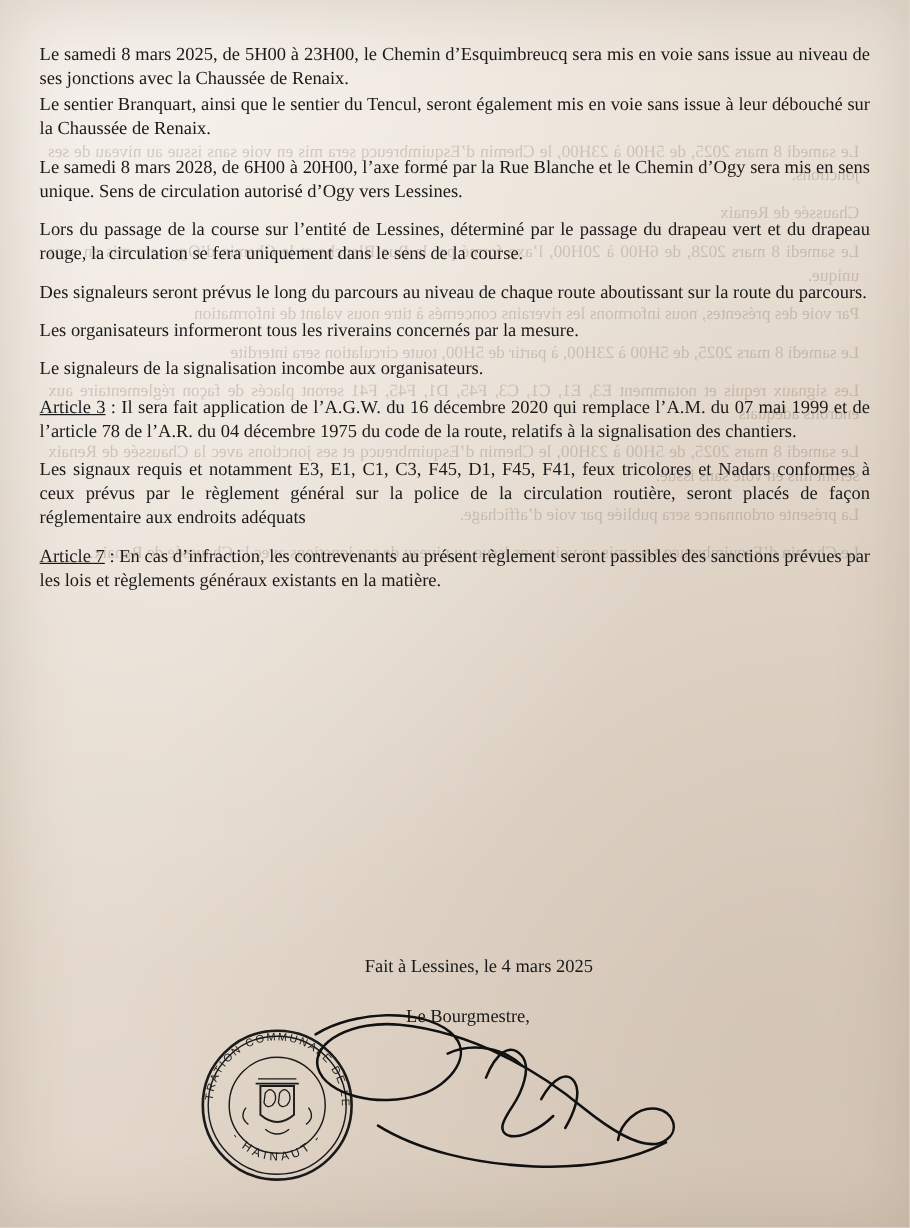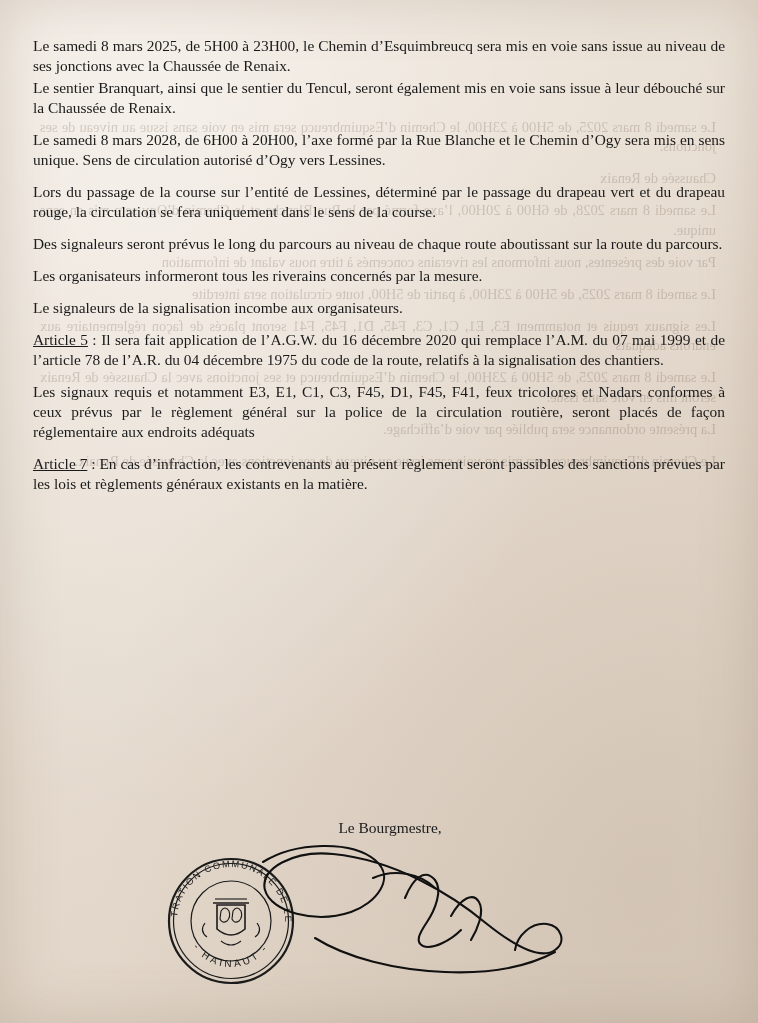--- a/index.html
+++ b/index.html
@@ -135,28 +135,29 @@
 
   <p class="para">Lors du passage de la course sur l’entité de Lessines, déterminé par le passage du drapeau vert et du drapeau rouge, la circulation se fera uniquement dans le sens de la course.</p>
 
   <p class="para">Des signaleurs seront prévus le long du parcours au niveau de chaque route aboutissant sur la route du parcours.</p>
 
   <p class="para">Les organisateurs informeront tous les riverains concernés par la mesure.</p>
 
   <p class="para">Le signaleurs de la signalisation incombe aux organisateurs.</p>
 
 
-  <p class="para"><span class="article-label">Article 5</span><span> : </span><span>Il sera fait application de l’A.G.W. du 16 décembre 2020 qui remplace l’A.M. du 07 mai 1999 et de l’article 78 de l’A.R. du 04 décembre 1975 du code de la route, relatifs à la signalisation des chantiers.</span></p>
+  <p class="para"><span class="article-label">Article 3</span><span> : </span><span>Il sera fait application de l’A.G.W. du 16 décembre 2020 qui remplace l’A.M. du 07 mai 1999 et de l’article 78 de l’A.R. du 04 décembre 1975 du code de la route, relatifs à la signalisation des chantiers.</span></p>
 
   <p class="para">Les signaux requis et notamment E3, E1, C1, C3, F45, D1, F45, F41, feux tricolores et Nadars conformes à ceux prévus par le règlement général sur la police de la circulation routière, seront placés de façon réglementaire aux endroits adéquats</p>
 
 
   <p class="para"><span class="article-label">Article 7</span><span> : </span><span>En cas d’infraction, les contrevenants au présent règlement seront passibles des sanctions prévues par les lois et règlements généraux existants en la matière.</span></p>
 
   <div class="sign-block">
+    <p class="sign-line1">Fait à Lessines, le 4 mars 2025</p>
     <p class="sign-line2">Le Bourgmestre,</p>
   </div>
 
 </div>
 
 <div class="stamp">
   <svg width="152" height="152" viewBox="0 0 152 152">
     <defs>
       <path id="arcTop" d="M 22,76 A 54,54 0 0 1 130,76"></path>
       <path id="arcBottom" d="M 30,76 A 46,46 0 0 0 122,76"></path>

